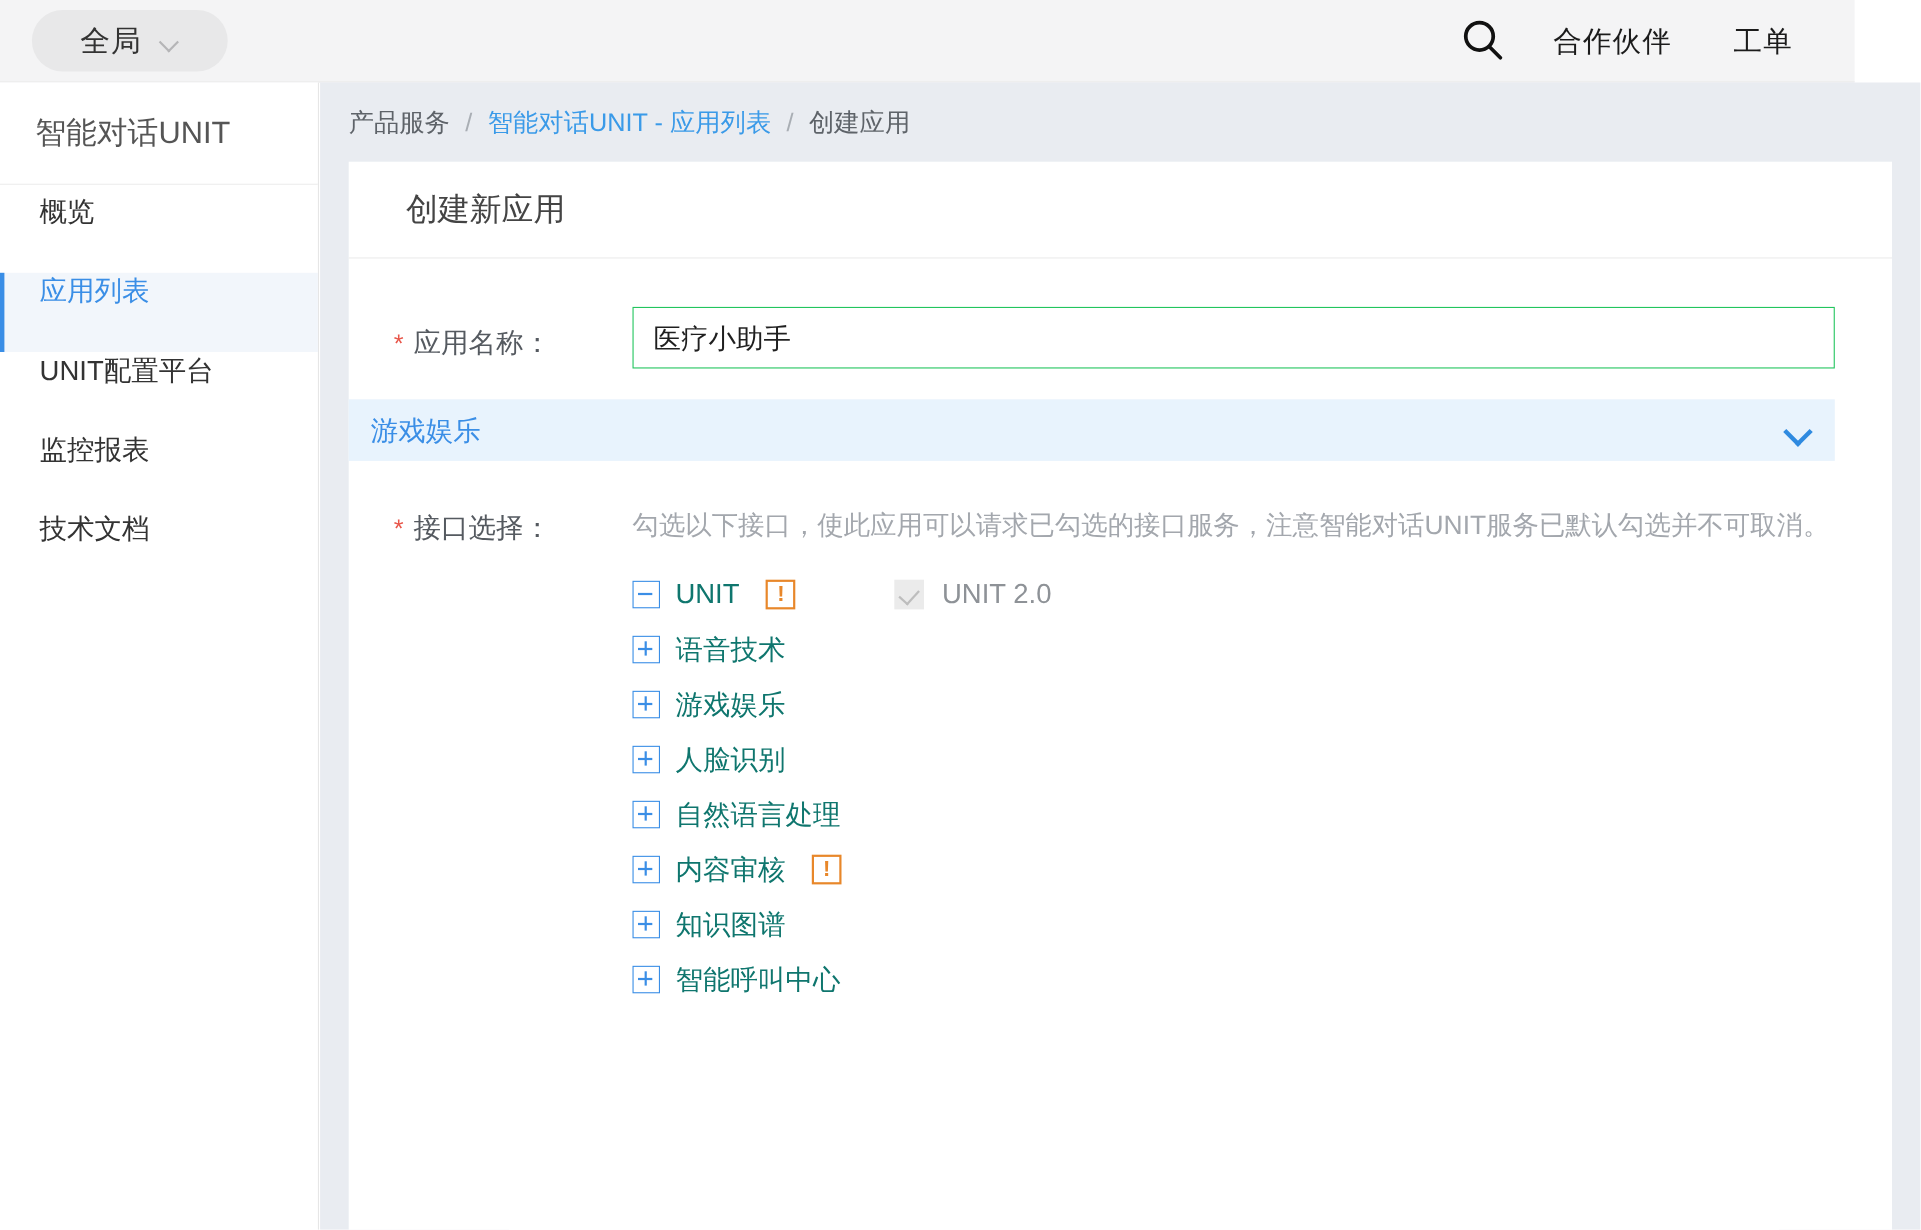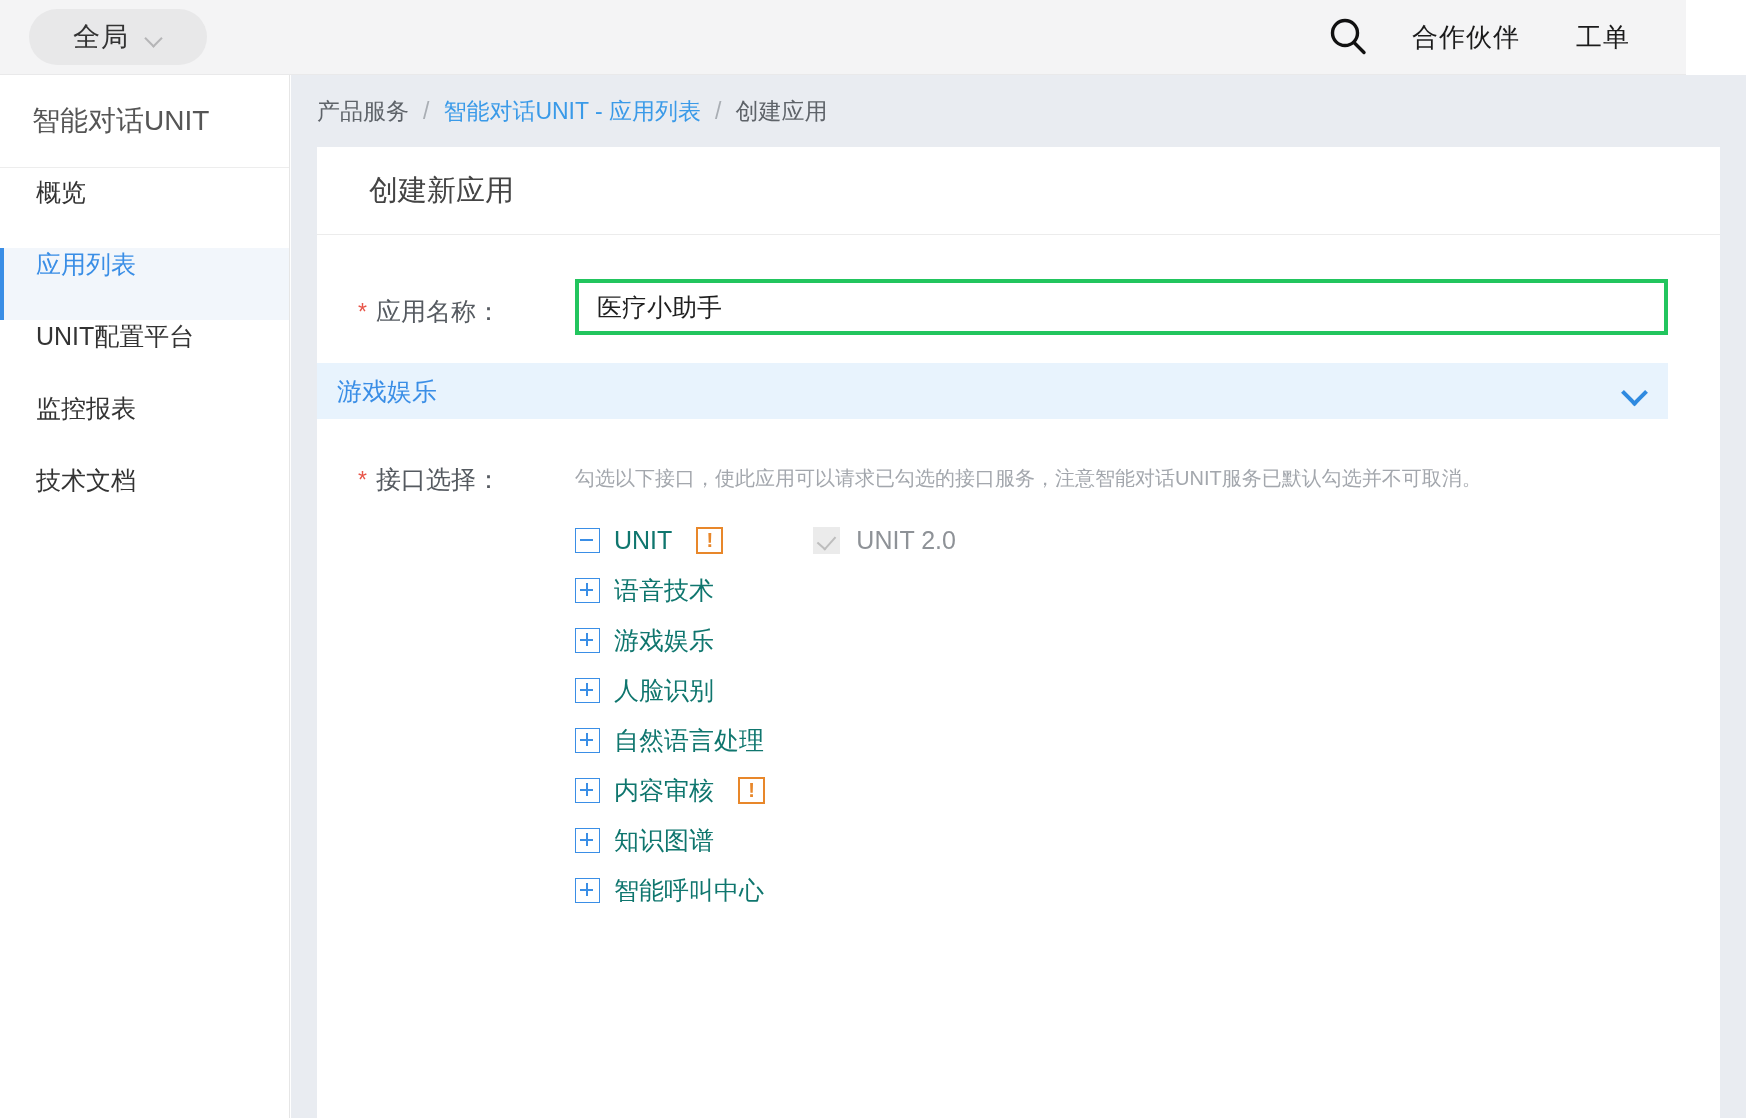--- a/index.html
+++ b/index.html
@@ -115,21 +115,21 @@
     text-align: left; padding-left: 41px;
     font-size: 25px; color: #555a60;
     padding-top: 16px;
     white-space: nowrap;
   }
   .req { color: #e8564a; margin-right: 9px; font-size: 23px; }
   .form-field { flex: 1; padding-right: 52px; }
 
   .text-input {
     width: 100%; height: 56px;
-    border: 4px solid #22c55e;
+    border: 1px solid #22c55e;
     background: #ffffff;
     font-size: 25px; color: #1f1f1f;
     padding: 0 18px;
     font-family: inherit;
     outline: none;
   }
 
   .select-box {
     position: relative;
     width: 100%; height: 56px;
@@ -145,21 +145,21 @@
   }
   .select-chevron::before {
     content: ""; position: absolute; left: 3px; top: 0;
     width: 15px; height: 15px;
     border-right: 4px solid #2f8ae0;
     border-bottom: 4px solid #2f8ae0;
     transform: rotate(45deg);
   }
 
   .iface-desc {
-    font-size: 20px; color: #a3a7ad; line-height: 42px;
+    font-size: 24px; color: #a3a7ad; line-height: 42px;
     max-width: 1150px; padding-top: 10px;
   }
 
   .tree { margin-top: 16px; }
   .tree-row {
     display: flex; align-items: center;
     height: 50px; margin-bottom: 0px;
   }
   .tree-node {
     display: flex; align-items: center; gap: 14px;

